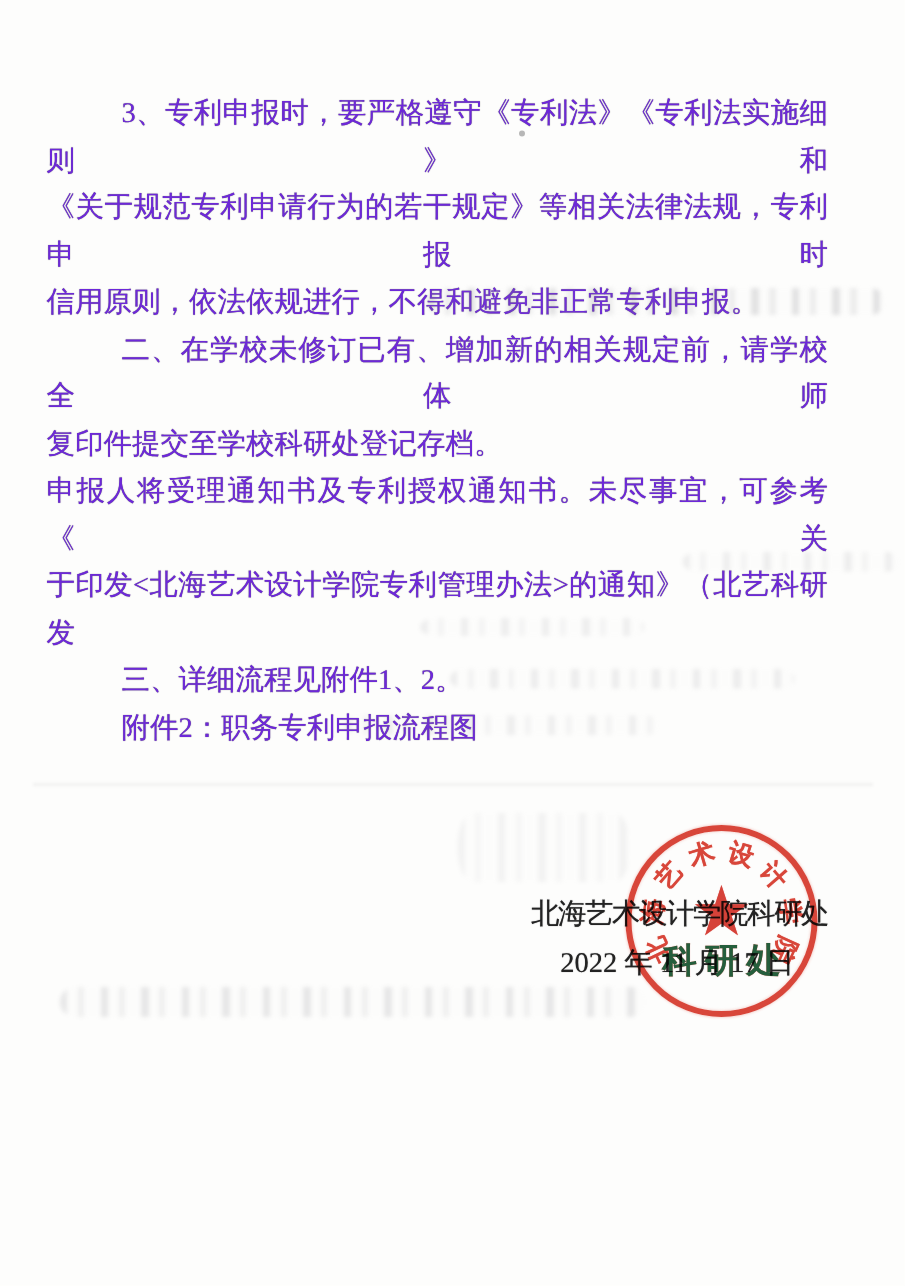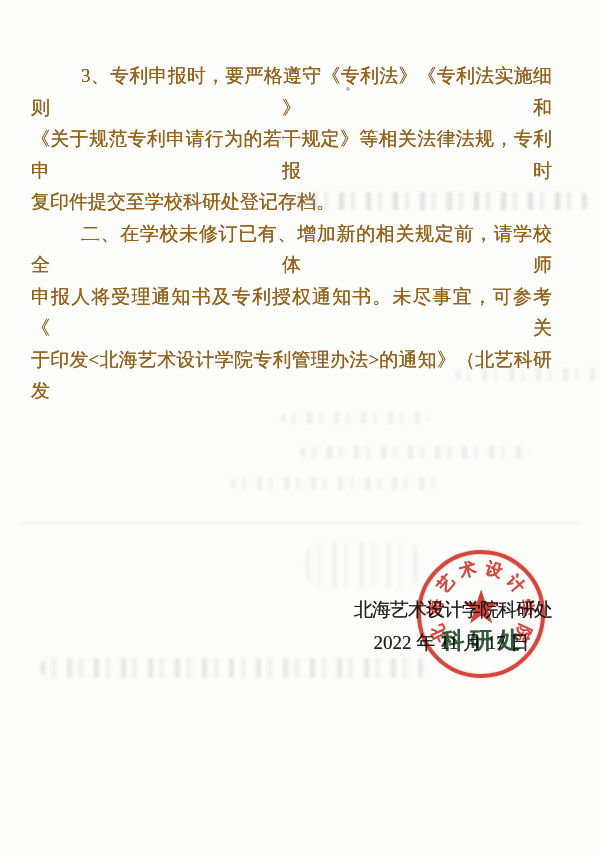--- a/index.html
+++ b/index.html
@@ -5,21 +5,21 @@
   html,body{margin:0;padding:0;}
   body{
     width:603px;height:857px;position:relative;overflow:hidden;
     background:#fdfdfc;
     font-family:"Liberation Serif","DejaVu Serif",serif;
   }
   .page{position:absolute;inset:0;background:#fdfdfc;}
   
   .doc-body{
     position:absolute;left:31px;top:60px;width:521px;
-    font-size:19px;line-height:31.5px;color:#a16207;
+    font-size:19px;line-height:31.5px;color:#6d28d9;
     text-shadow:0 0 .6px rgba(35,35,35,.75);
   }
   .line{white-space:nowrap;}
   .line.full{white-space:normal;text-align:justify;text-align-last:justify;}
   .line.indent{text-indent:50px;}
   
   .sig{
     position:absolute;top:594px;right:51px;text-align:center;
     font-size:19px;color:#232323;text-shadow:0 0 .6px rgba(35,35,35,.75);
   }
@@ -65,24 +65,27 @@
   }
 </style>
 </head>
 <body>
 
 <div class="page">
 
   <div class="doc-body">
     <div class="line indent full">3、专利申报时，要严格遵守《专利法》《专利法实施细则》和</div>
     <div class="line full">《关于规范专利申请行为的若干规定》等相关法律法规，专利申报时</div>
+    <div class="line">信用原则，依法依规进行，不得和避免非正常专利申报。</div>
+    <div class="line indent full">二、在学校未修订已有、增加新的相关规定前，请学校全体师</div>
     <div class="line">复印件提交至学校科研处登记存档。</div>
-    <div class="line indent full">二、在学校未修订已有、增加新的相关规定前，请学校全体师</div>
     <div class="line full">申报人将受理通知书及专利授权通知书。未尽事宜，可参考《关</div>
     <div class="line full">于印发&lt;北海艺术设计学院专利管理办法&gt;的通知》（北艺科研发</div>
+    <div class="line indent">三、详细流程见附件1、2。</div>
+    <div class="line indent">附件2：职务专利申报流程图</div>
   </div>
 
   <div class="sig">
     <div class="org">北海艺术设计学院科研处</div>
     <div class="date">2022 年 11 月 17 日</div>
   </div>
 
   <div class="smudge" style="left:285px;top:192px;width:305px;height:18px;opacity:.55;"></div>
   <div class="smudge" style="left:455px;top:368px;width:145px;height:13px;opacity:.3;"></div>
   <div class="smudge" style="left:280px;top:412px;width:150px;height:12px;opacity:.3;"></div>

